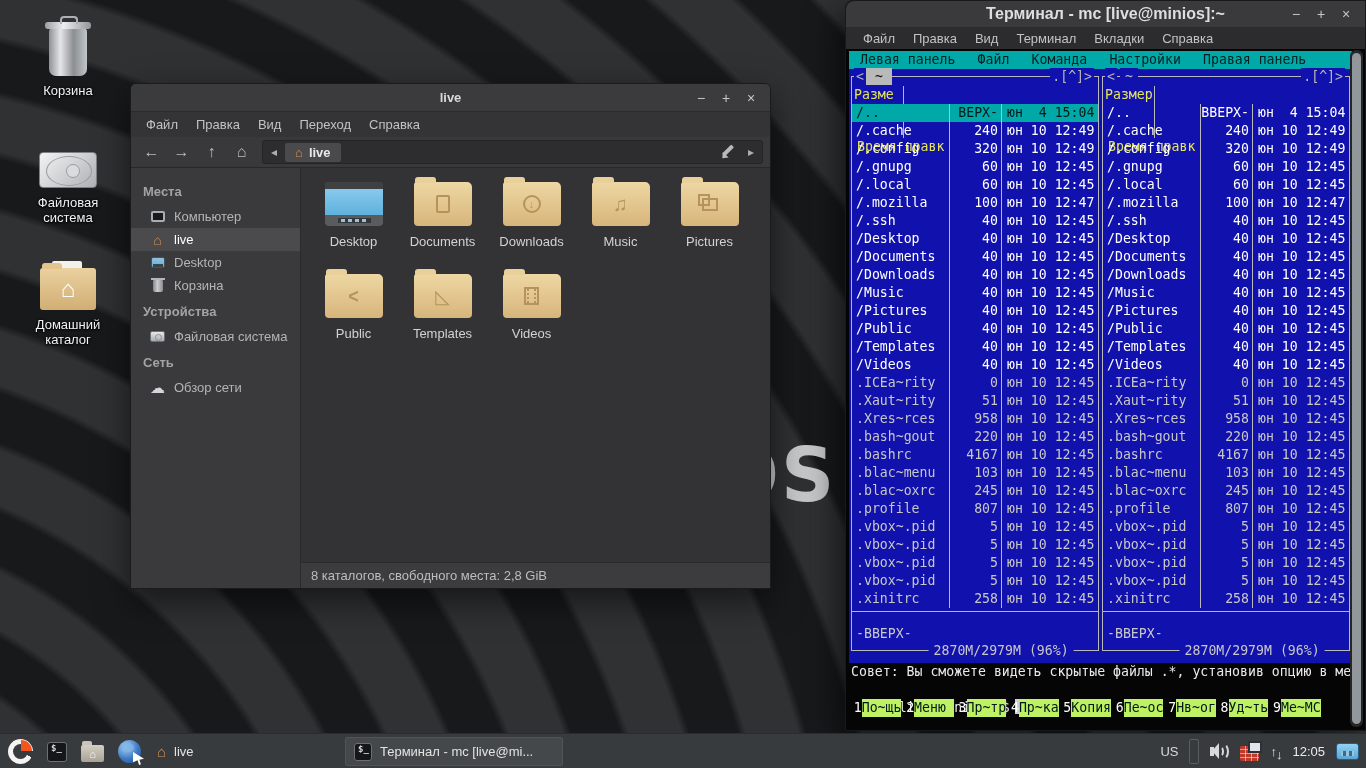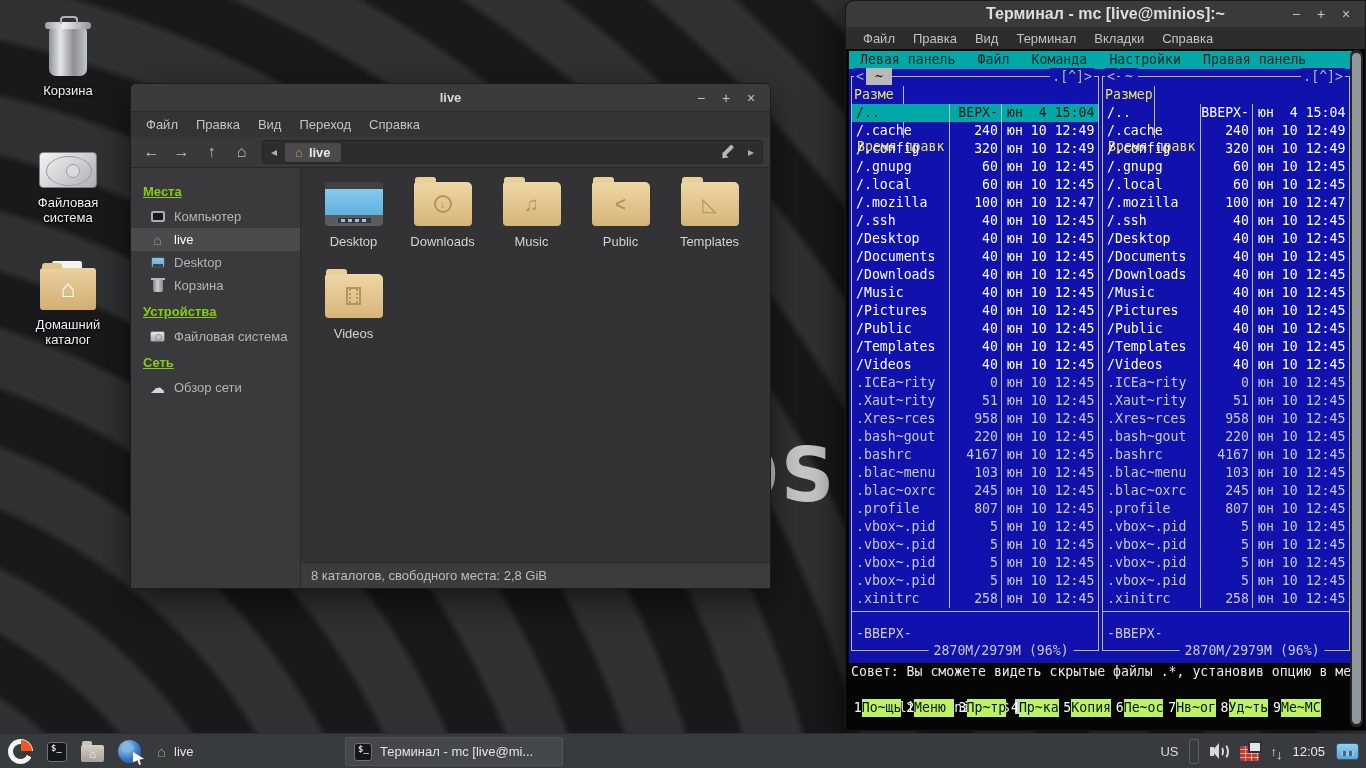--- a/index.html
+++ b/index.html
@@ -70,21 +70,21 @@
   .path-spacer{ flex:1; }
   .pencil{ width:14px; height:14px; position:relative; margin-right:6px; }
   .pencil::before{ content:""; position:absolute; left:6px; top:-1px; width:4px; height:13px;
     background:#b9b9b9; transform:rotate(45deg); border-radius:1px; }
   .pencil::after{ content:""; position:absolute; left:0px; top:9px; width:0; height:0;
     border-left:4px solid transparent; border-right:4px solid transparent;
     border-top:5px solid #b9b9b9; transform:rotate(45deg); }
 
   .fm-body{ flex:1; display:flex; min-height:0; }
   .fm-sidebar{ width:170px; background:#3a3a3c; border-right:1px solid #2a2a2c; padding-top:9px; font-size:13px; }
-  .sb-header{ color:#84cc16; font-weight:700; padding:7px 12px 6px;text-decoration:underline; }
+  .sb-header{ color:#a3a3a3; font-weight:700; padding:7px 12px 6px; }
   .sb-item{ height:23px; display:flex; align-items:center; gap:9px; padding-left:19px; color:#b4b4b4; }
   .sb-item.sel{ background:#4b4b4d; color:#ffffff; }
   .sbi{ width:15px; display:flex; align-items:center; justify-content:center; flex:0 0 15px; }
   .i-comp{ width:14px; height:11px; background:#17191b; border:2px solid #a9adb1; border-radius:2px; }
   .i-home{ color:#cf8f52; font-size:14px; font-weight:700; }
   .i-desk{ width:14px; height:11px; background:linear-gradient(#8fc3e4,#6aaed8); border:1px solid #46525a; border-radius:2px; position:relative; }
   .i-desk::after{ content:""; position:absolute; left:1px; right:1px; bottom:0; height:3px; background:#394349; }
   .i-trash{ width:10px; height:12px; background:linear-gradient(90deg,#84878a,#caccce 45%,#8a8d90); border-radius:1px 1px 2px 2px; position:relative; }
   .i-trash::before{ content:""; position:absolute; top:-2px; left:-2px; width:14px; height:2px; background:#b4b7ba; }
   .i-drive{ width:15px; height:11px; background:linear-gradient(#e6e8ea,#a9acaf); border:1px solid #6e7174; border-radius:2px; position:relative; }
@@ -333,29 +333,41 @@
       <div class="folder-grid" id="folder-grid">
           <div class="fcell">
             <div class="desk-icon">
               <span class="scr"></span>
               <span class="dots"></span>
             </div>
             <div class="flabel">Desktop</div>
           </div>
           <div class="fcell">
             <div class="folder">
+              <span class="g g-doc"></span>
+            </div>
+            <div class="flabel">Documents</div>
+          </div>
+          <div class="fcell">
+            <div class="folder">
               <span class="g g-down">↓</span>
             </div>
             <div class="flabel">Downloads</div>
           </div>
           <div class="fcell">
             <div class="folder">
               <span class="g g-music">♫</span>
             </div>
             <div class="flabel">Music</div>
+          </div>
+          <div class="fcell">
+            <div class="folder">
+              <span class="g g-pic"></span>
+            </div>
+            <div class="flabel">Pictures</div>
           </div>
           <div class="fcell">
             <div class="folder">
               <span class="g g-share">&lt;</span>
             </div>
             <div class="flabel">Public</div>
           </div>
           <div class="fcell">
             <div class="folder">
               <span class="g g-tpl">◺</span>

